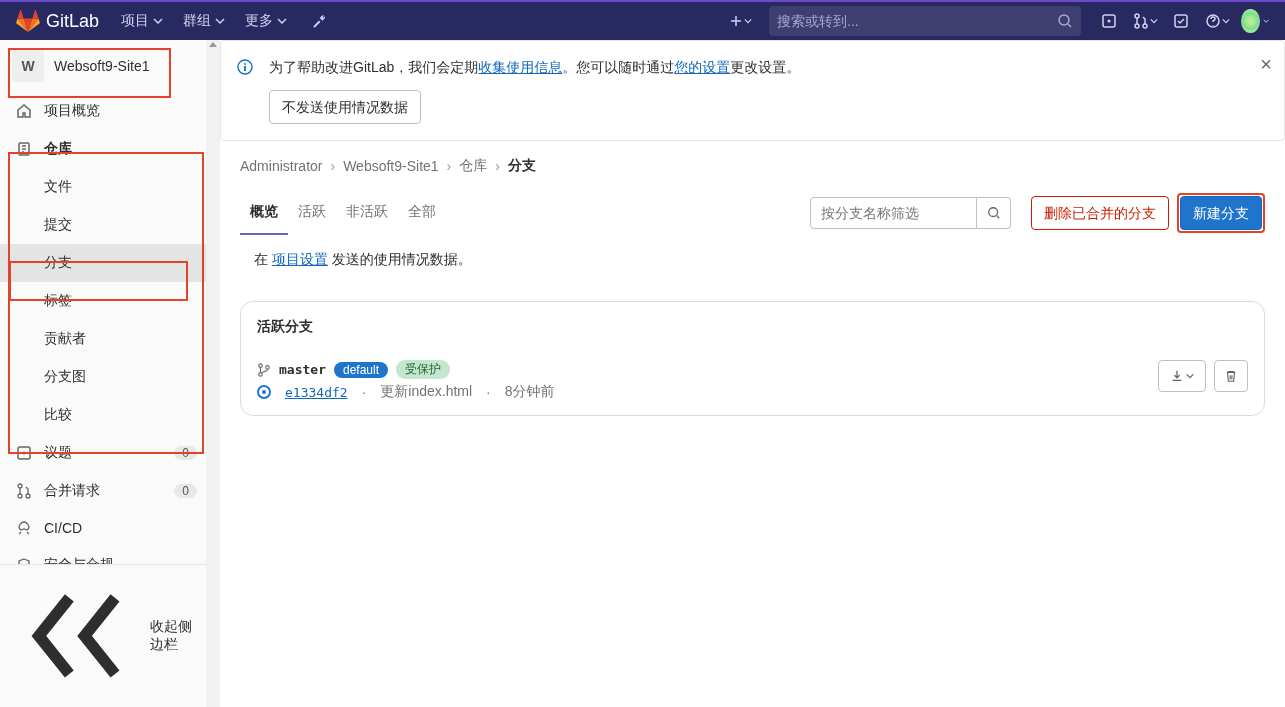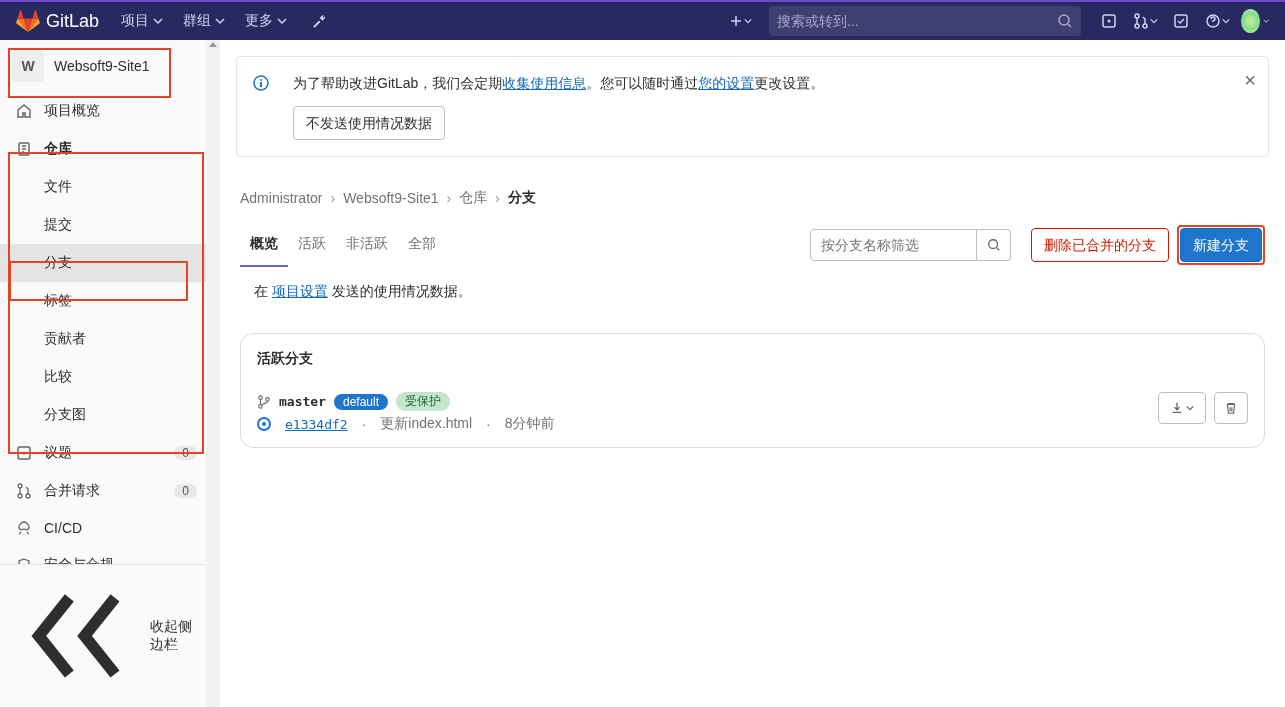--- a/index.html
+++ b/index.html
@@ -32,21 +32,21 @@
 .hl-project { position:absolute; top:48px; left:8px; width:163px; height:50px; border:2px solid #e24329; pointer-events:none;}
 .hl-repo { position:absolute; top:152px; left:8px; width:196px; height:302px; border:2px solid #e24329; pointer-events:none;}
 .hl-branch { position:absolute; top:261px; left:9px; width:179px; height:40px; border:2px solid #e24329; pointer-events:none;}
 
 
 .scroll-hint { position:absolute; top:40px; left:206px; width:14px; bottom:0; background:#f1f1f1;}
 .scroll-up {position:absolute;top:2px;left:3px;width:0;height:0;border-left:4px solid transparent;border-right:4px solid transparent;border-bottom:5px solid #999;}
 
 
 .main { position: absolute; top: 40px; left: 220px; right: 0; bottom: 0; background: #fff; overflow-y:auto;}
-.alert { margin: 16px; border: 1px solid #e5e5e5; background: #fff; padding: 16px; border-radius: 4px; display: flex; gap: 24px; position:relative;}
+.alert { border: 1px solid #e5e5e5; background: #fff; padding: 16px; border-radius: 4px; display: flex; gap: 16px; position:relative;}
 .alert-icon { color: #1f75cb; flex-shrink:0; margin-top:2px;}
 .alert-body { flex: 1; }
 .alert-text { margin-bottom: 12px; line-height: 1.5; }
 .alert-text a { color: #1068bf; text-decoration: underline;}
 .alert-btns { display: flex; gap: 8px; }
 .btn { padding: 6px 12px; border-radius: 4px; cursor: pointer; font-size: 14px; border: 1px solid transparent; line-height:20px;}
 .btn-primary { background: #1f75cb; color: #fff; border-color:#1068bf;}
 .btn-secondary { background: #fff; color: #2e2e2e; border: 1px solid #bfbfbf; }
 .btn-danger-outline { background: #fff; color: #c91c00; border: 1px solid #c91c00; }
 .alert-close { position:absolute; top:12px; right:12px; cursor:pointer; font-size:20px; color:#666;}
@@ -213,24 +213,24 @@
   <div class="side-link sub active-sub">
       <span>分支</span>
     </div>
   <div class="side-link sub">
       <span>标签</span>
     </div>
   <div class="side-link sub">
       <span>贡献者</span>
     </div>
   <div class="side-link sub">
+      <span>分支图</span>
+    </div>
+  <div class="side-link sub">
       <span>比较</span>
-    </div>
-  <div class="side-link sub">
-      <span>分支图</span>
     </div>
 
   <div class="side-link">
     <svg class="icon" viewBox="0 0 16 16">
         <rect x="2" y="2" width="12" height="12" rx="2" stroke="currentColor" fill="none" stroke-width="1.5"></rect>
         <circle cx="8" cy="8" r="1.5" fill="currentColor"></circle>
       </svg>
     <span>议题</span>
     <span class="badge">0</span>
   </div>

